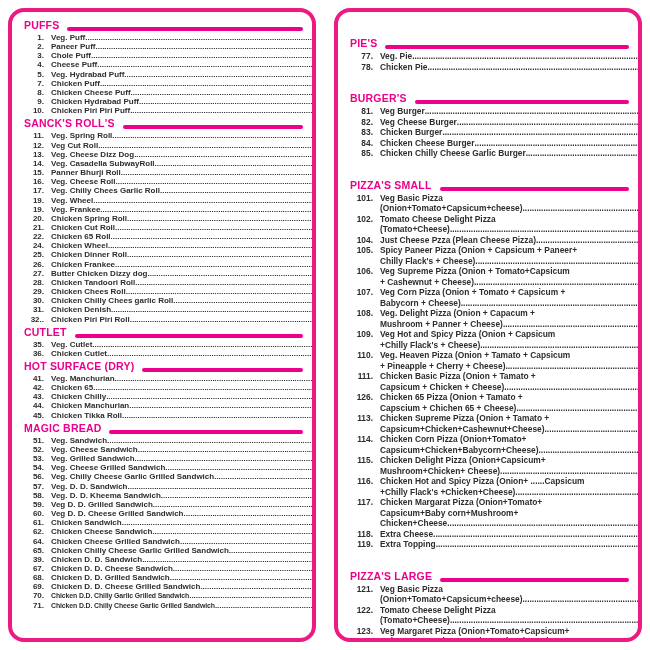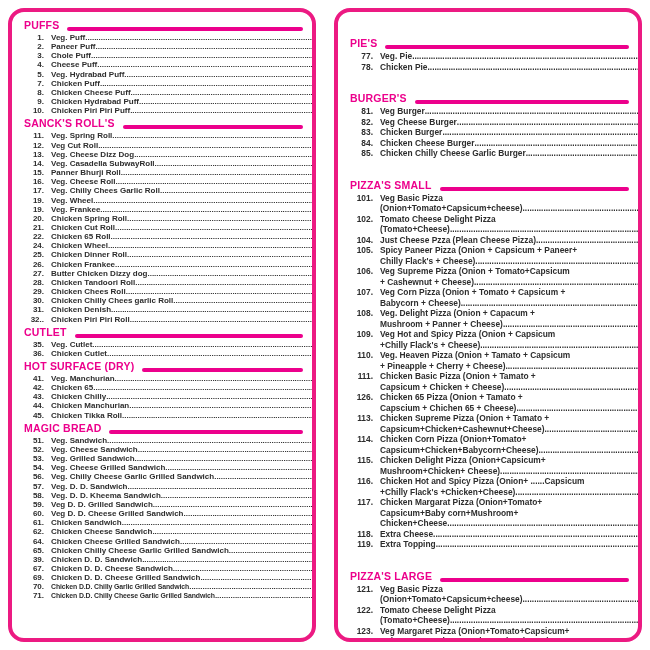--- a/index.html
+++ b/index.html
@@ -573,20 +573,29 @@
       <div class="item">
         <span class="no">67.</span>
         <div class="content">
           <div class="line last">
             <span class="txt">Chicken D. D. Cheese Sandwich</span>
             <span class="leader"></span>
           </div>
         </div>
       </div>
       <div class="item">
+        <span class="no">68.</span>
+        <div class="content">
+          <div class="line last">
+            <span class="txt">Chicken D. D. Grilled Sandwich</span>
+            <span class="leader"></span>
+          </div>
+        </div>
+      </div>
+      <div class="item">
         <span class="no">69.</span>
         <div class="content">
           <div class="line last">
             <span class="txt">Chicken D. D. Cheese Grilled Sandwich </span>
             <span class="leader"></span>
           </div>
         </div>
       </div>
       <div class="item condensed">
         <span class="no">70.</span>

